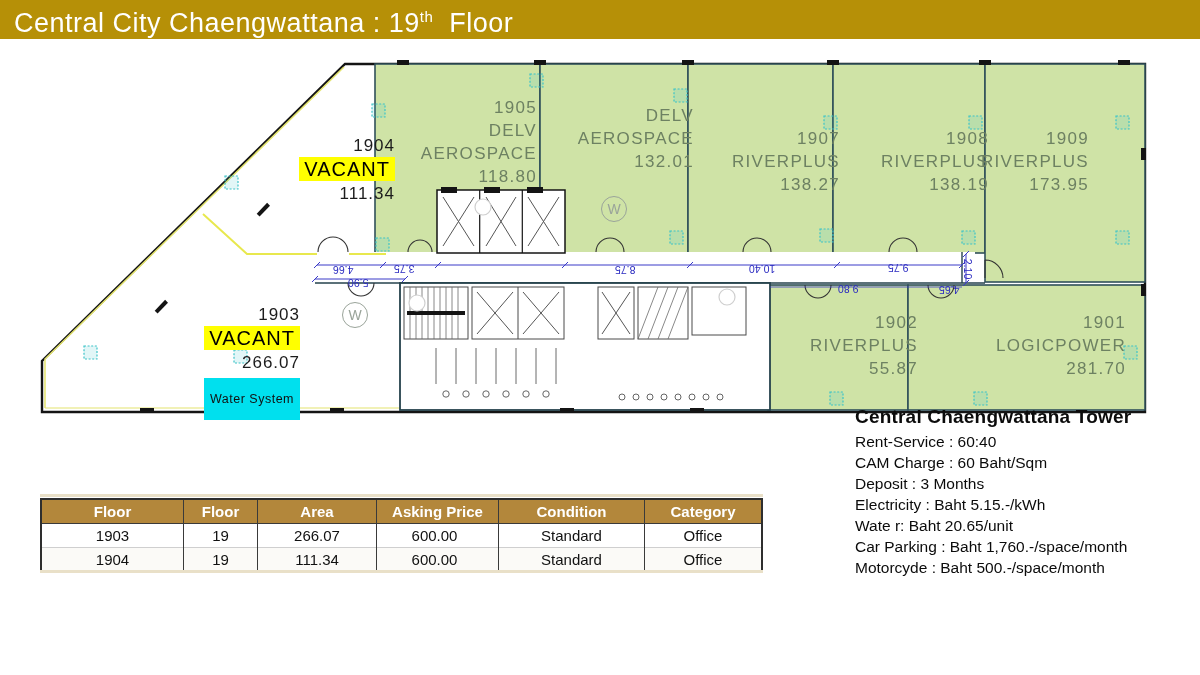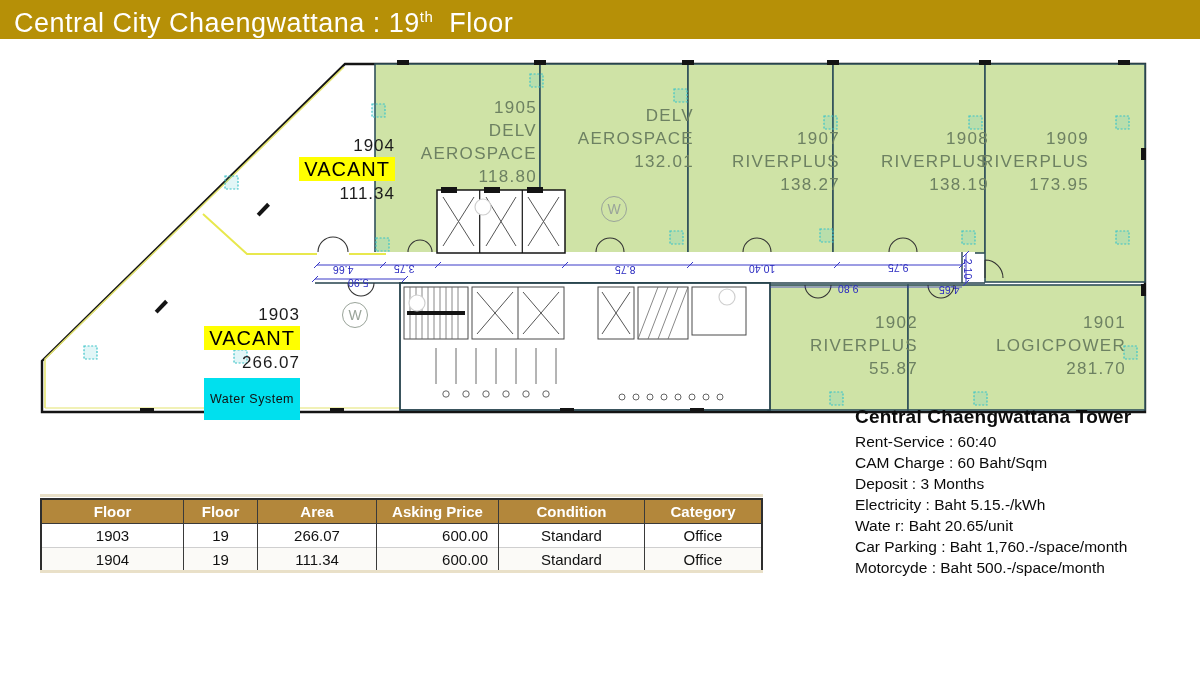--- a/index.html
+++ b/index.html
@@ -28,21 +28,21 @@
   .dim.vert{transform:rotate(90deg);}
   
   .unit-table{position:absolute;left:40px;top:498px;width:723px;border-collapse:collapse;
               font-size:15px;color:#111;}
   .unit-table th{background:#B3873B;color:#fff;font-weight:bold;height:23px;
                  border:1px solid #3a3a3a;padding:0 4px;}
   .unit-table td{height:23px;text-align:center;border-left:1px solid #3a3a3a;
                  border-right:1px solid #3a3a3a;border-top:1px solid #cfcfcf;padding:0 4px;background:#fff;}
   .unit-table tr:last-child td{background:#fbfaf7;}
   .unit-table{border:2px solid #2e2e2e;}
-  .unit-table td.num{text-align:right;padding-right:10px;}
+  .unit-table td.num{padding-right:10px;}
   .table-accent{position:absolute;left:40px;width:723px;height:3px;background:#e9e0c8;}
   
   .info{position:absolute;left:855px;top:406px;width:340px;color:#0b0b0b;}
   .info .ititle{font-size:19px;font-weight:bold;margin:0 0 3px 0;letter-spacing:.2px;}
   .info .iline{font-size:15.5px;line-height:21px;}
 </style>
 </head>
 <body>
 
 <div class="stage">

